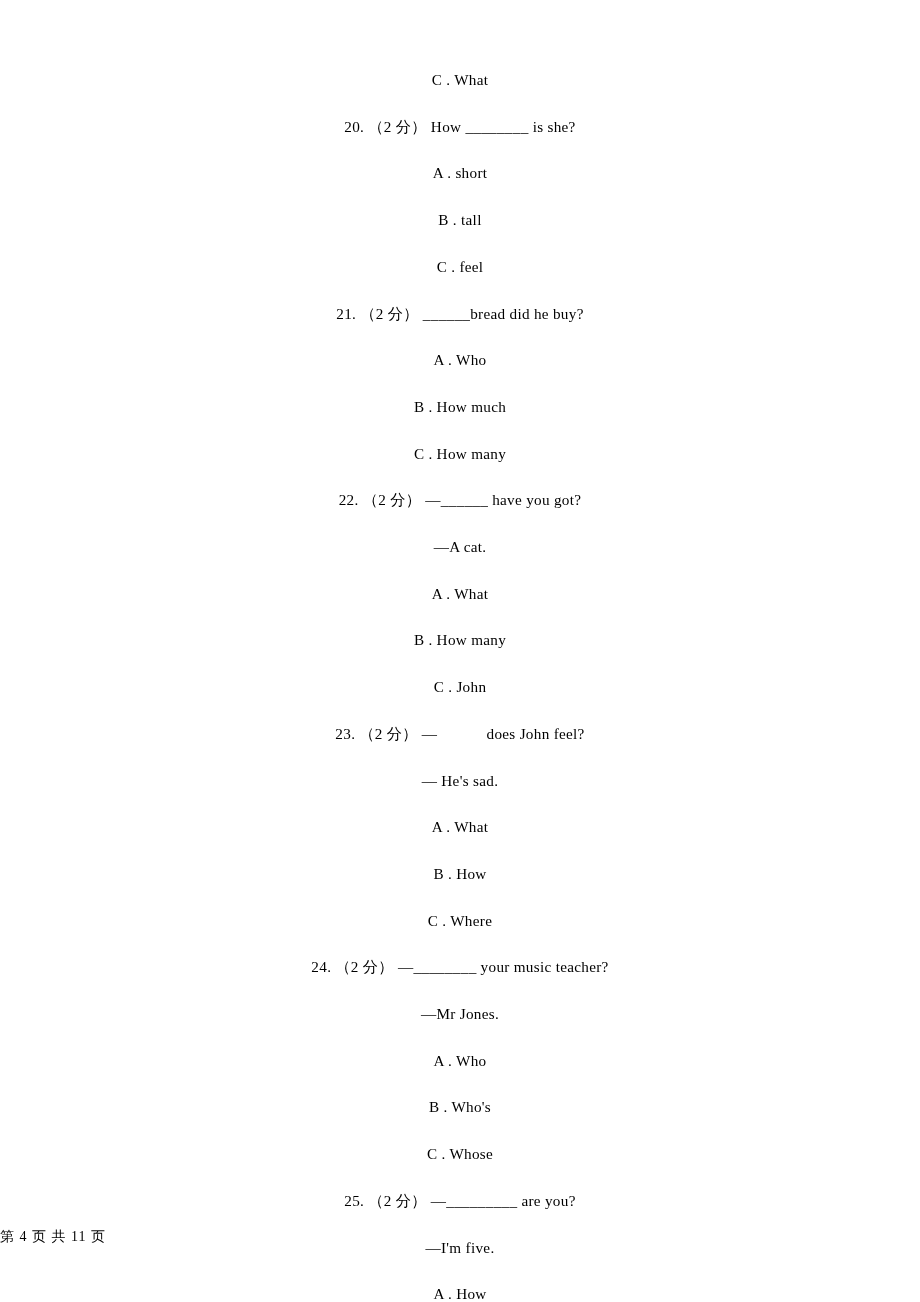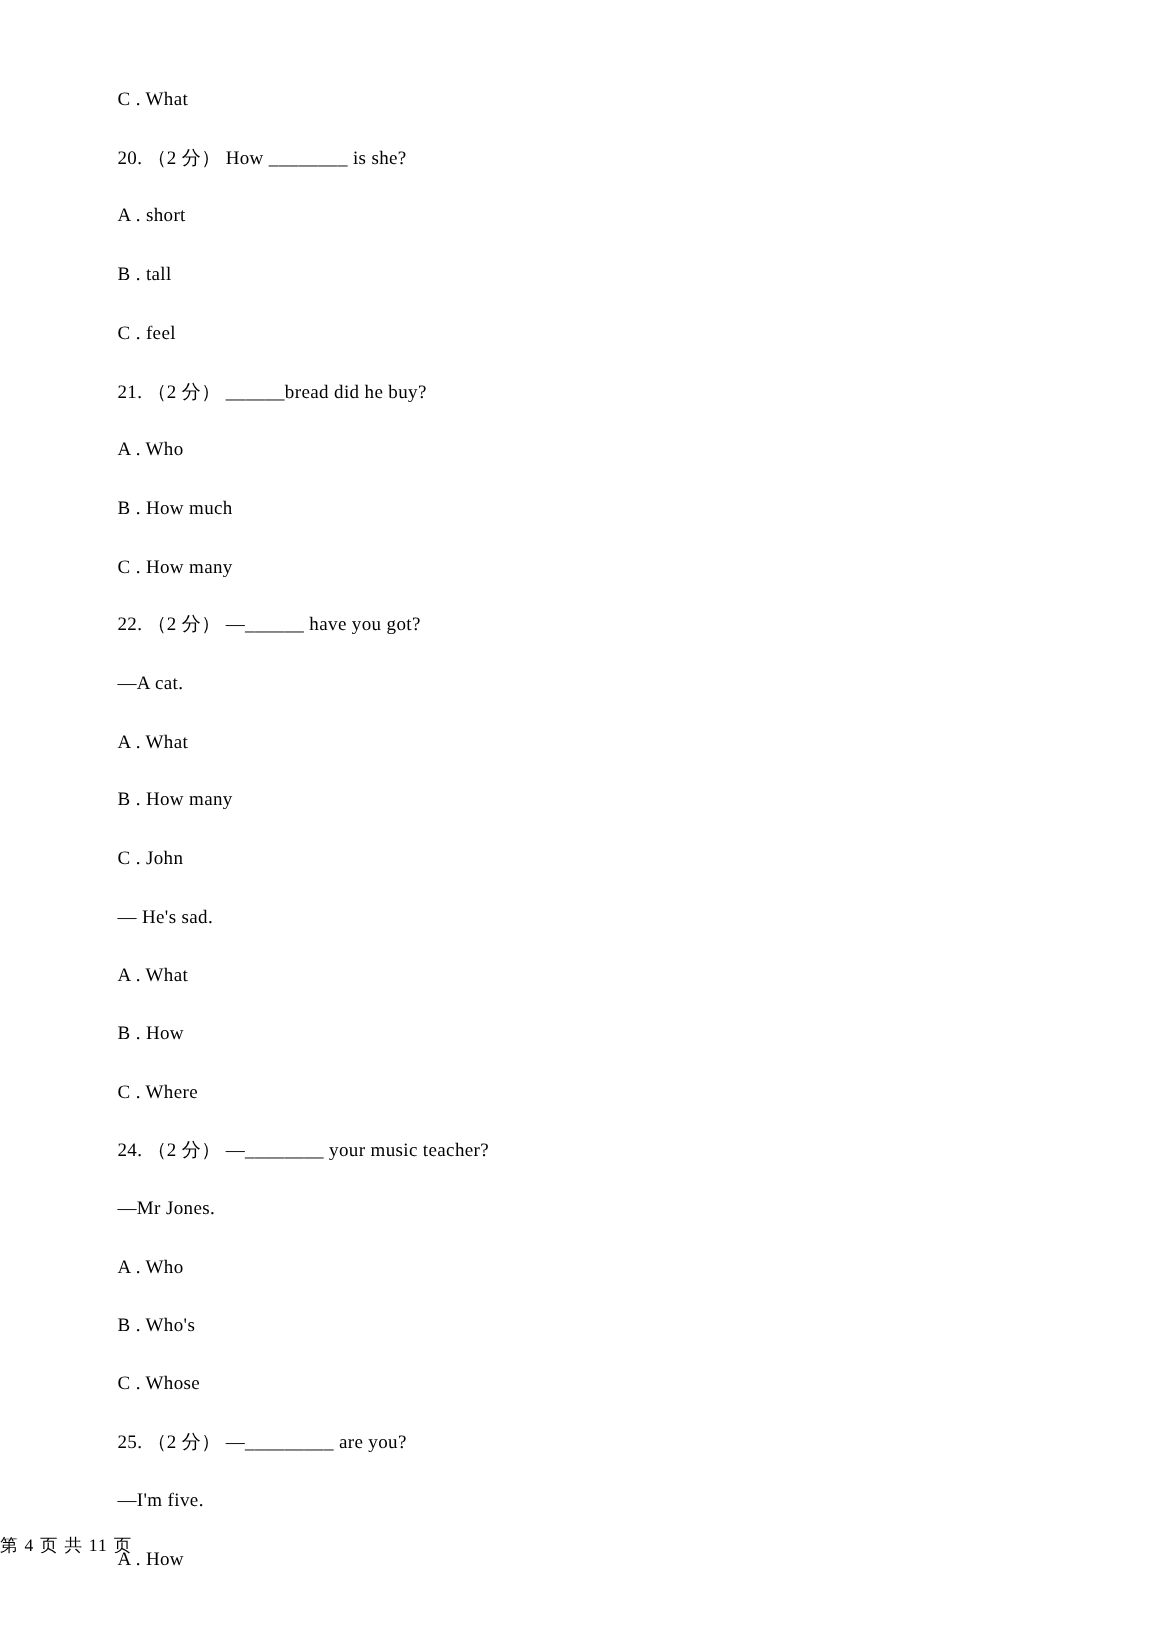--- a/index.html
+++ b/index.html
@@ -9,20 +9,21 @@
     }
     body {
       width: 920px;
       height: 1302px;
       background: #ffffff;
       font-family: "SimSun", "宋体", serif;
       position: relative;
     }
     .content {
       padding: 72px 94px 0 94px;
+      text-align: center;
     }
     .line {
       font-size: 15.2px;
       color: #000000;
       line-height: 1;
       margin-bottom: 31.5px;
       letter-spacing: 0.3px;
       white-space: pre;
     }
     .footer {
@@ -47,20 +48,21 @@
   <div class="line">C . feel</div>
   <div class="line">21. （2 分） ______bread did he buy?</div>
   <div class="line">A . Who</div>
   <div class="line">B . How much</div>
   <div class="line">C . How many</div>
   <div class="line">22. （2 分） —______ have you got?</div>
   <div class="line">—A cat.</div>
   <div class="line">A . What</div>
   <div class="line">B . How many</div>
   <div class="line">C . John</div>
+  <div class="line">23. （2 分） —            does John feel?</div>
   <div class="line">— He's sad.</div>
   <div class="line">A . What</div>
   <div class="line">B . How</div>
   <div class="line">C . Where</div>
   <div class="line">24. （2 分） —________ your music teacher?</div>
   <div class="line">—Mr Jones.</div>
   <div class="line">A . Who</div>
   <div class="line">B . Who's</div>
   <div class="line">C . Whose</div>
   <div class="line">25. （2 分） —_________ are you?</div>

